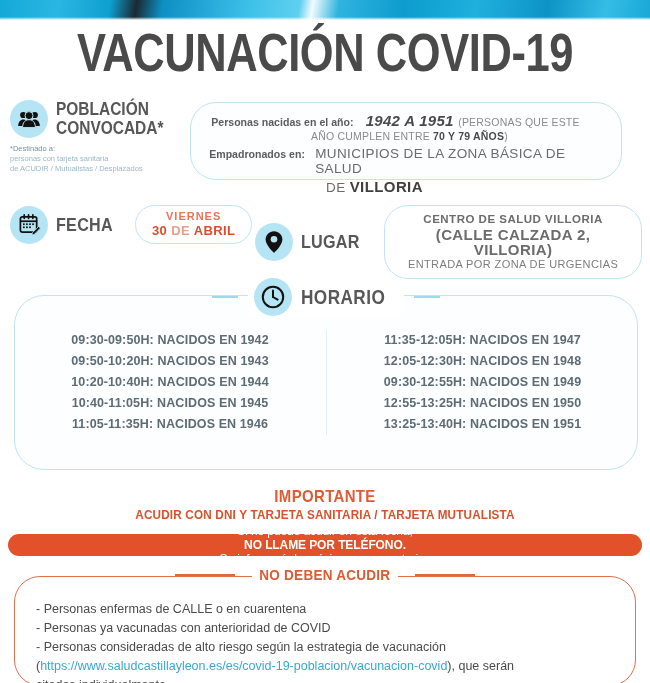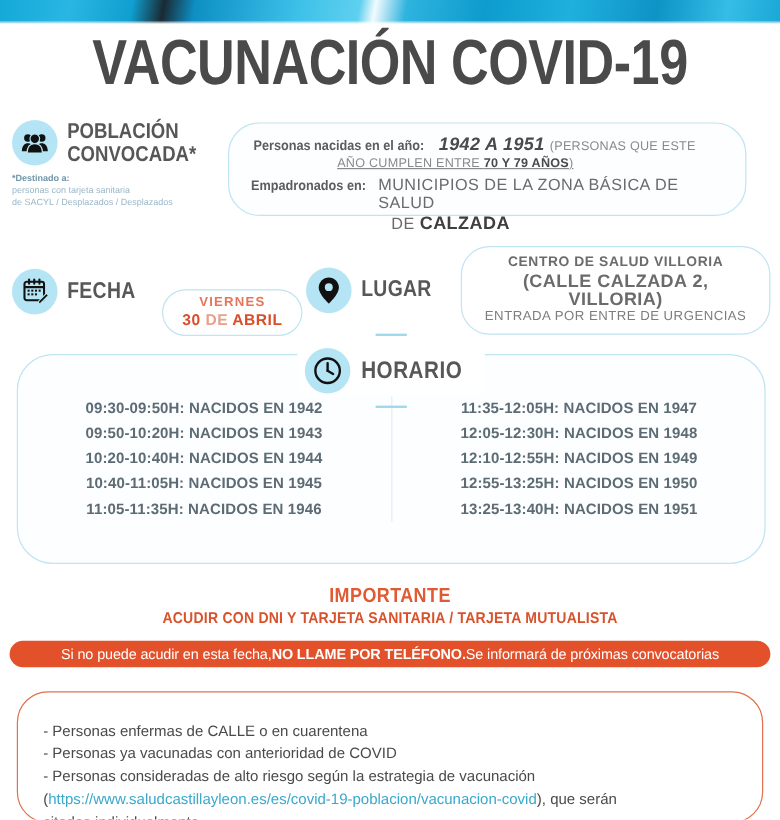--- a/index.html
+++ b/index.html
@@ -124,21 +124,21 @@
     transform: scaleX(0.86);
     transform-origin: left center;
     white-space: nowrap;
   }
   .pob-note {
     margin-top: 6px;
     font-size: 7.5px;
     line-height: 10px;
     color: #9ab8c8;
   }
-  .pob-note .b { font-weight: bold; color: #6f95a8; }
+  .pob-note .b { font-weight: normal; color: #6f95a8; }
 
   .pob-box {
     position: absolute;
     top: 2px; left: 180px;
     width: 432px;
     height: 78px;
     padding: 9px 14px 0 14px;
   }
   .pob-line { display: flex; align-items: baseline; margin-bottom: 1px; }
   .pob-key {
@@ -157,26 +157,25 @@
     letter-spacing: 0.3px;
     font-style: italic;
   }
   .yr-paren {
     font-size: 10.5px;
     color: #8a8a8a;
     letter-spacing: 0.2px;
   }
   .yr-paren b { color: #4a4a4a; font-weight: bold; }
   .pob-sub {
-    margin-left: 76px;
+    margin-left: 106px;
     font-size: 10.5px;
     color: #8a8a8a;
     letter-spacing: 0.2px;
     margin-top: -1px;
-    text-decoration: underline;
   }
   .muni {
     font-size: 13.5px;
     color: #6b6b6b;
     letter-spacing: 0.4px;
   }
   .muni2 {
     margin-left: 121px;
     font-size: 13.5px;
     color: #6b6b6b;
@@ -199,21 +198,20 @@
     align-items: center;
     gap: 8px;
   }
   .date-pill {
     border: 1.5px solid #bfe4f2;
     border-radius: 22px;
     padding: 4px 16px 5px 16px;
     text-align: center;
     background: #fff;
     margin-left: 4px;
-    margin-top: 36px;
   }
   .date-top {
     font-size: 11px;
     font-weight: bold;
     color: #e8755a;
     letter-spacing: 1px;
     line-height: 13px;
   }
   .date-bot {
     font-size: 13px;
@@ -278,21 +276,20 @@
   }
   .horario-head {
     position: absolute;
     top: 0; left: 0;
     width: 624px;
     display: flex;
     align-items: center;
     justify-content: center;
     gap: 10px;
     z-index: 3;
-    flex-direction: column;
   }
   .hr-dash {
     width: 26px; height: 2px;
     background: #9fd9ec;
   }
   .horario-head-inner {
     display: flex;
     align-items: center;
     gap: 9px;
     background: #ffffff;
@@ -363,20 +360,21 @@
     background: #e2512a;
     border-radius: 11px;
     display: flex;
     align-items: center;
     justify-content: center;
     color: #ffffff;
     font-size: 12px;
     line-height: 14px;
     letter-spacing: -0.1px;
     white-space: nowrap;
+    flex-direction: column;
   }
   .phone-banner b { font-weight: bold; }
 
   
   .nodeben-wrap {
     position: absolute;
     top: 566px; left: 14px;
     width: 622px;
     height: 117px;
   }
@@ -448,41 +446,41 @@
           </svg>
         </div>
         <div>
           <div class="pob-title">POBLACIÓN</div>
           <div class="pob-title">CONVOCADA*</div>
         </div>
       </div>
       <div class="pob-note">
         <div class="b">*Destinado a:</div>
         <div>personas con tarjeta sanitaria</div>
-        <div>de SACYL / Desplazados / Desplazados</div>
+        <div>de ACUDIR / Mutualistas / Desplazados</div>
       </div>
     </div>
 
     <div class="pob-box round-box">
       <div class="pob-line">
         <span class="pob-key">Personas nacidas en el año:</span>
         <span class="pob-val">
           <span class="yr">1942 A 1951</span>
           <span class="yr-paren">(PERSONAS QUE ESTE</span>
         </span>
       </div>
       <div class="pob-sub">
         <span class="yr-paren">AÑO CUMPLEN ENTRE </span><span class="yr-paren"><b>70 Y 79 AÑOS</b></span><span class="yr-paren">)</span>
       </div>
       <div class="pob-line" style="margin-top:4px">
         <span class="pob-key">Empadronados en:</span>
         <span class="pob-val muni">MUNICIPIOS DE LA ZONA BÁSICA DE SALUD</span>
       </div>
       <div class="muni2">
-        <span>DE </span><b>CALZADA</b>
+        <span>DE </span><b>VILLORIA</b>
       </div>
     </div>
   </div>
 
   <div class="fl-row">
 
     <div class="fecha-group">
       <div class="icon-circle">
         <svg width="23" height="23" viewBox="0 0 24 24">
           <rect x="2.5" y="4" width="17" height="16" rx="2" fill="none" stroke="#111" stroke-width="1.8"></rect>
@@ -511,21 +509,21 @@
       <div class="icon-circle">
         <svg width="20" height="24" viewBox="0 0 20 24">
           <path d="M10 1.2 C5.3 1.2 1.6 4.9 1.6 9.6 C1.6 15.4 10 23 10 23 C10 23 18.4 15.4 18.4 9.6 C18.4 4.9 14.7 1.2 10 1.2 Z" fill="#111"></path>
           <circle cx="10" cy="9.3" r="3.3" fill="#b5e5f5"></circle>
         </svg>
       </div>
       <div class="sec-label">LUGAR</div>
       <div class="lugar-box">
         <div class="lugar-l1">CENTRO DE SALUD VILLORIA</div>
         <div class="lugar-l2">(CALLE CALZADA 2, VILLORIA)</div>
-        <div class="lugar-l3">ENTRADA POR ENTRE DE URGENCIAS</div>
+        <div class="lugar-l3">ENTRADA POR ZONA DE URGENCIAS</div>
       </div>
     </div>
   </div>
 
   <div class="horario-wrap">
     <div class="horario-box"></div>
 
     <div class="horario-head">
       <div class="hr-dash"></div>
       <div class="horario-head-inner">
@@ -545,40 +543,45 @@
       <div class="sched-col left">
         <div class="sched-line">09:30-09:50H:  NACIDOS EN 1942</div>
         <div class="sched-line">09:50-10:20H:  NACIDOS EN 1943</div>
         <div class="sched-line">10:20-10:40H:  NACIDOS EN 1944</div>
         <div class="sched-line">10:40-11:05H:  NACIDOS EN 1945</div>
         <div class="sched-line">11:05-11:35H:  NACIDOS EN 1946</div>
       </div>
       <div class="sched-col right">
         <div class="sched-line">11:35-12:05H:  NACIDOS EN 1947</div>
         <div class="sched-line">12:05-12:30H:  NACIDOS EN 1948</div>
-        <div class="sched-line">12:10-12:55H:  NACIDOS EN 1949</div>
+        <div class="sched-line">09:30-12:55H:  NACIDOS EN 1949</div>
         <div class="sched-line">12:55-13:25H:  NACIDOS EN 1950</div>
         <div class="sched-line">13:25-13:40H:  NACIDOS EN 1951</div>
       </div>
     </div>
   </div>
 
   <div class="importante">
     <div class="imp-title">IMPORTANTE</div>
     <div class="imp-sub">ACUDIR CON DNI Y TARJETA SANITARIA / TARJETA MUTUALISTA</div>
   </div>
 
   <div class="phone-banner">
     <span>Si no puede acudir en esta fecha, </span>
       <b>NO LLAME POR TELÉFONO.</b>
       <span> Se informará de próximas convocatorias</span>
   </div>
 
   <div class="nodeben-wrap">
     <div class="nodeben-box"></div>
+    <div class="nodeben-head">
+      <div class="nd-dash"></div>
+      <div class="nodeben-title">NO DEBEN ACUDIR</div>
+      <div class="nd-dash"></div>
+    </div>
     <div class="nodeben-list">
       <div class="nd-item">- Personas enfermas de CALLE o en cuarentena</div>
       <div class="nd-item">- Personas ya vacunadas con anterioridad de COVID</div>
       <div class="nd-item">
         <span>- Personas consideradas de alto riesgo según la estrategia de vacunación</span>
       </div>
       <div class="nd-item"><span>(</span><span class="url">https://www.saludcastillayleon.es/es/covid-19-poblacion/vacunacion-covid</span><span>), que serán</span></div>
       <div class="nd-item">citados individualmente.</div>
     </div>
   </div>

